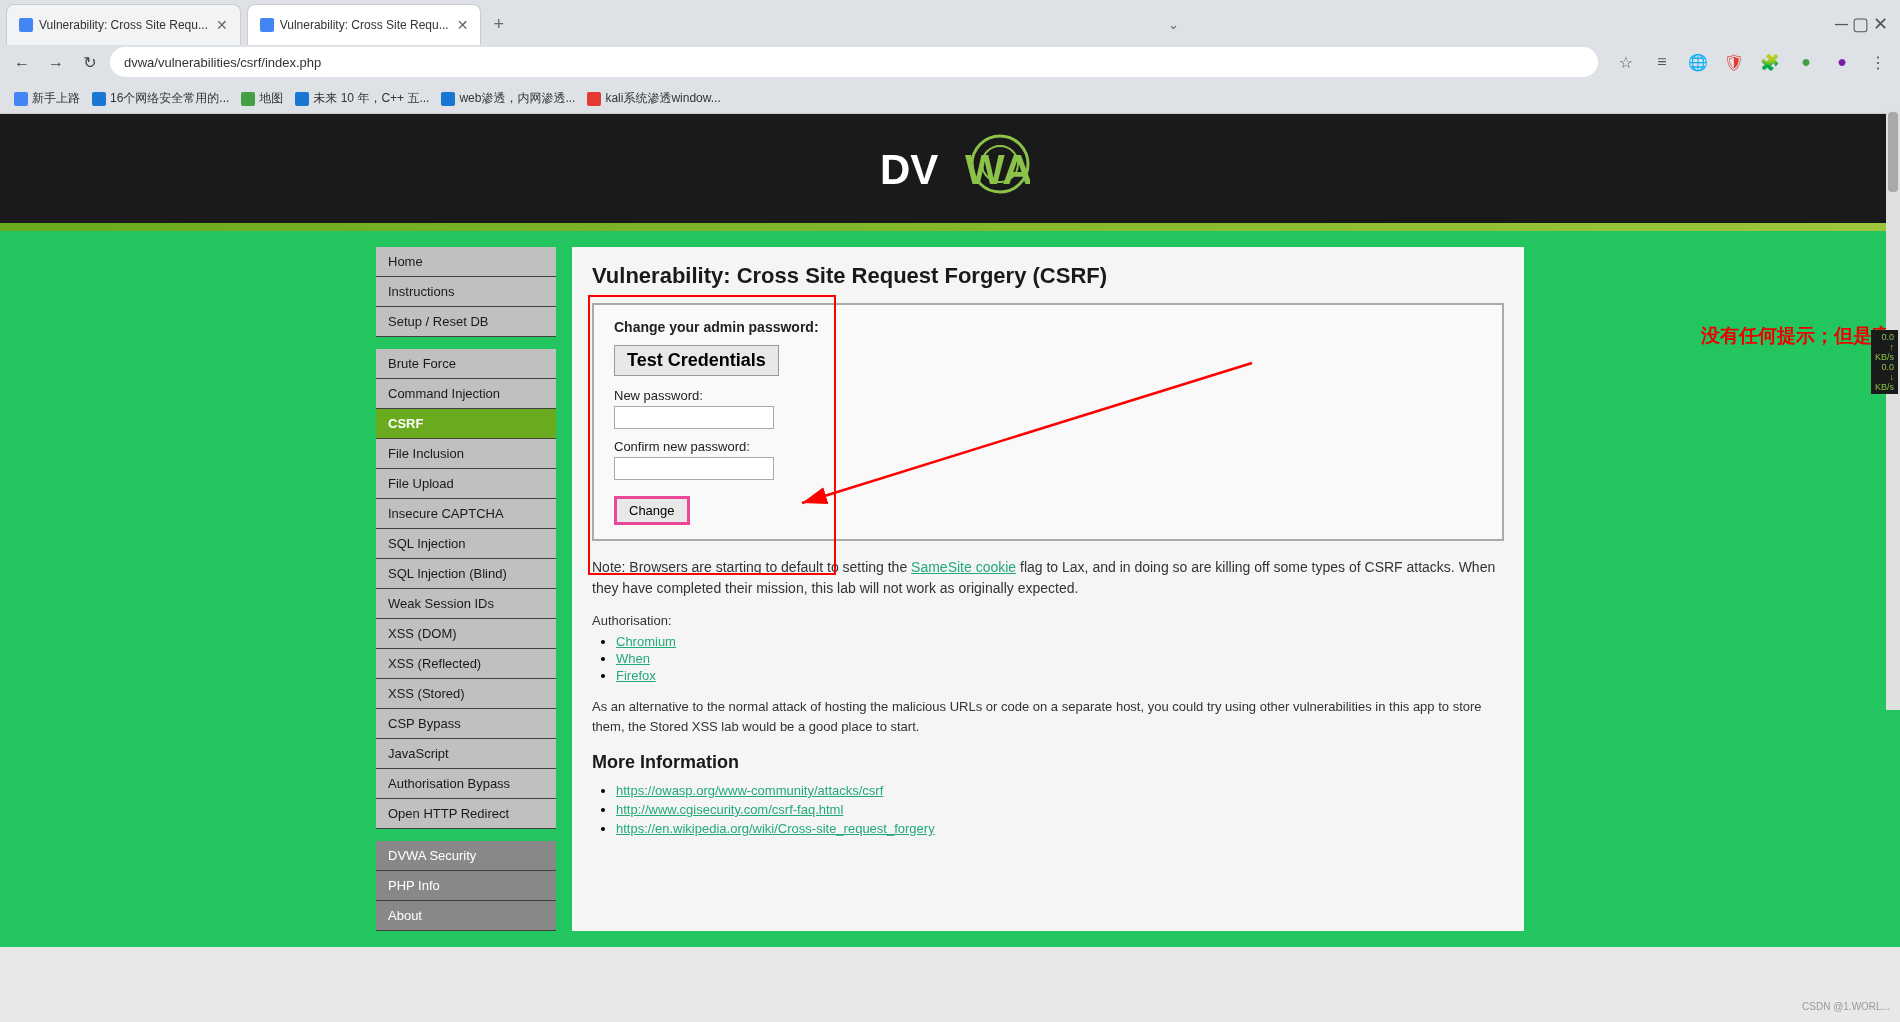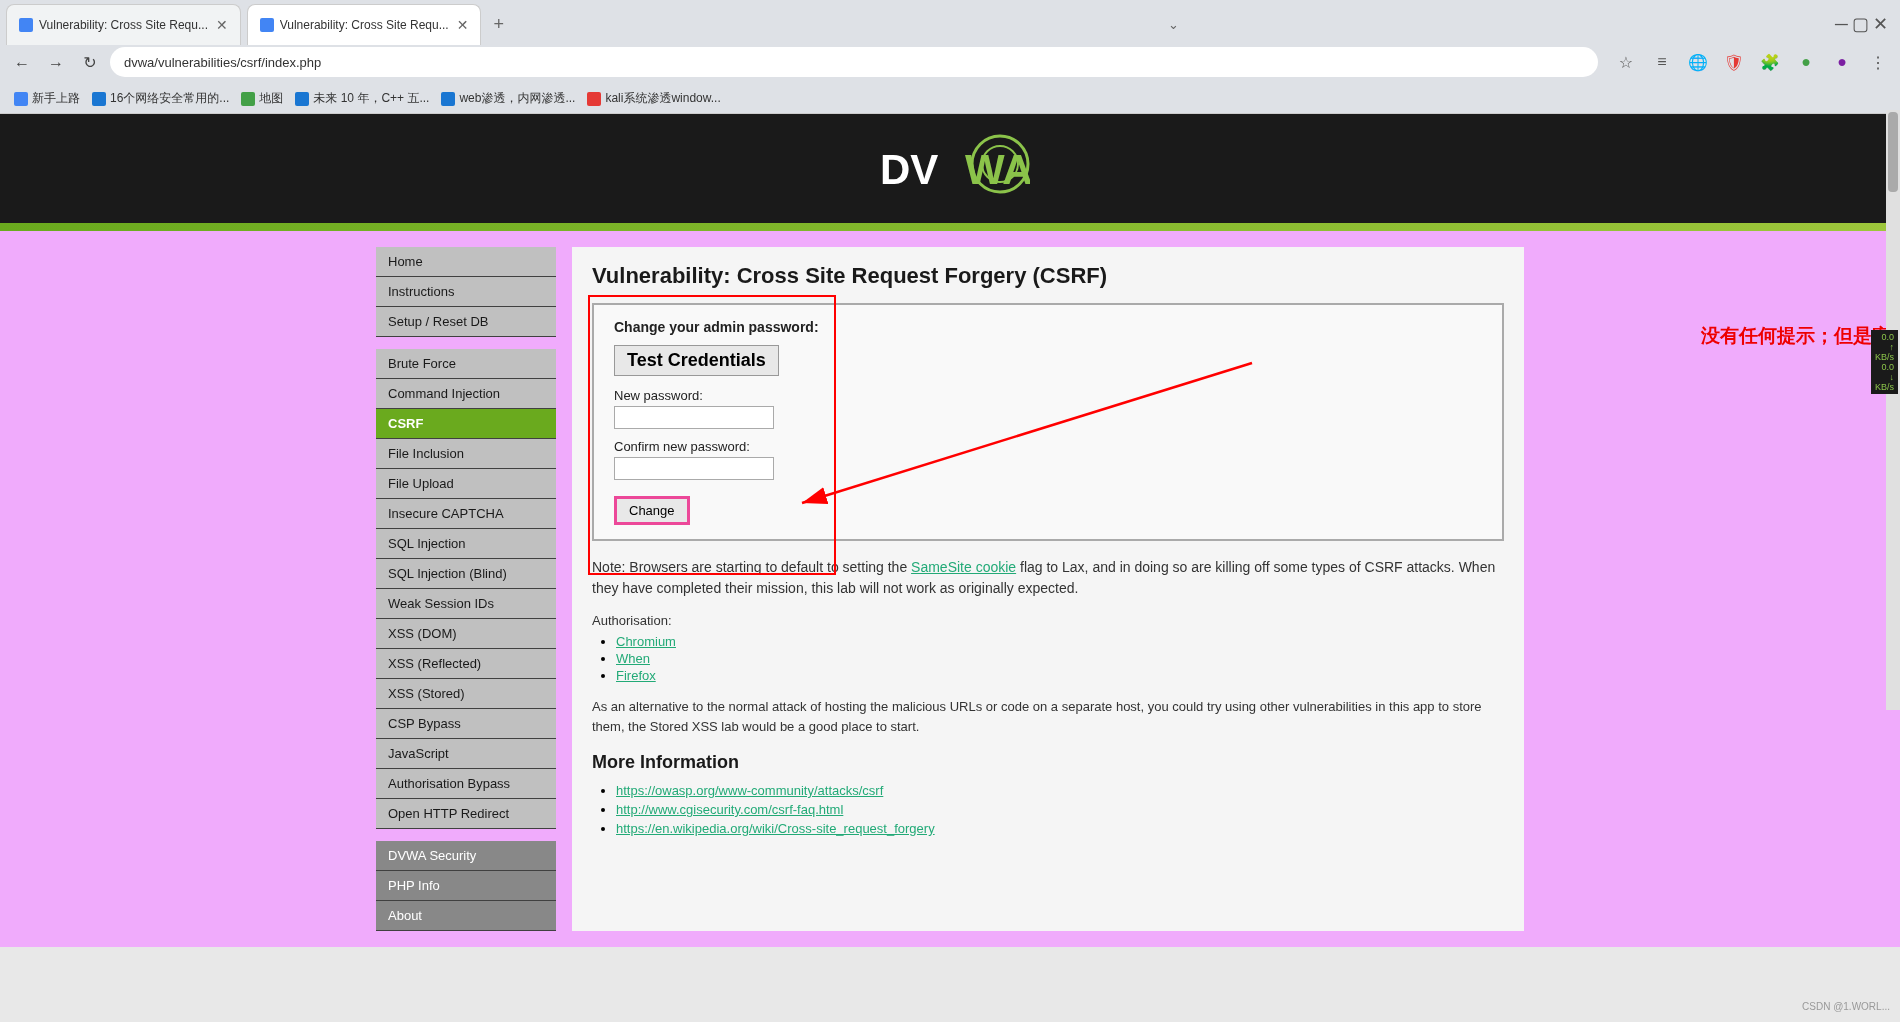--- a/index.html
+++ b/index.html
@@ -23,21 +23,21 @@
     .toolbar-icon { width: 28px; height: 28px; display: flex; align-items: center; justify-content: center; cursor: pointer; color: #555; font-size: 16px; border-radius: 50%; }
 
     .bookmarks-bar { background: #dee1e6; padding: 2px 8px; height: 30px; display: flex; align-items: center; gap: 0; font-size: 12px; color: #333; border-bottom: 1px solid #ccc; overflow: hidden; }
     .bookmark-item { white-space: nowrap; cursor: pointer; padding: 2px 6px; border-radius: 4px; display: flex; align-items: center; gap: 4px; }
     .bm-icon { width: 14px; height: 14px; background: #4285f4; border-radius: 2px; display: inline-block; }
     .bm-icon.red { background: #e53935; }
     .bm-icon.green { background: #43a047; }
     .bm-icon.blue { background: #1976d2; }
 
     
-    .page-container { background: #f0abfc; }
+    .page-container { background: #22c55e; }
     .dvwa-header { background: #1a1a1a; text-align: center; padding: 18px; }
     .green-bar { height: 8px; background: linear-gradient(to right, #6aaa1e, #9dc63b); }
 
     .main-layout { display: flex; max-width: 1180px; margin: 0 auto; padding: 16px; gap: 16px; }
 
     
     .sidebar { width: 180px; flex-shrink: 0; }
     .sidebar-item { display: block; padding: 7px 12px; background: #c0c0c0; color: #1a1a1a; font-size: 13px; cursor: pointer; border-bottom: 1px solid #404040; text-decoration: none; }
     .sidebar-item.active { background: #6aaa1e; color: white; font-weight: bold; }
     .sidebar-section-gap { height: 12px; }

